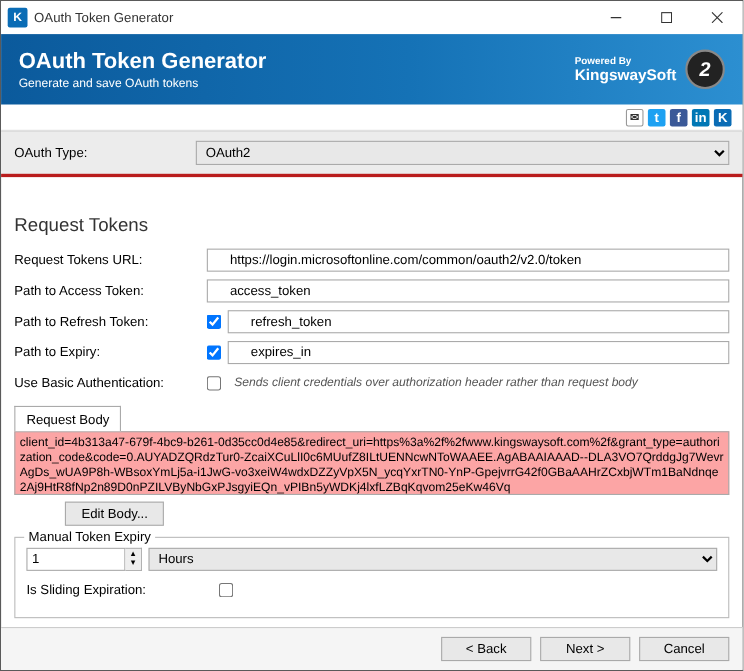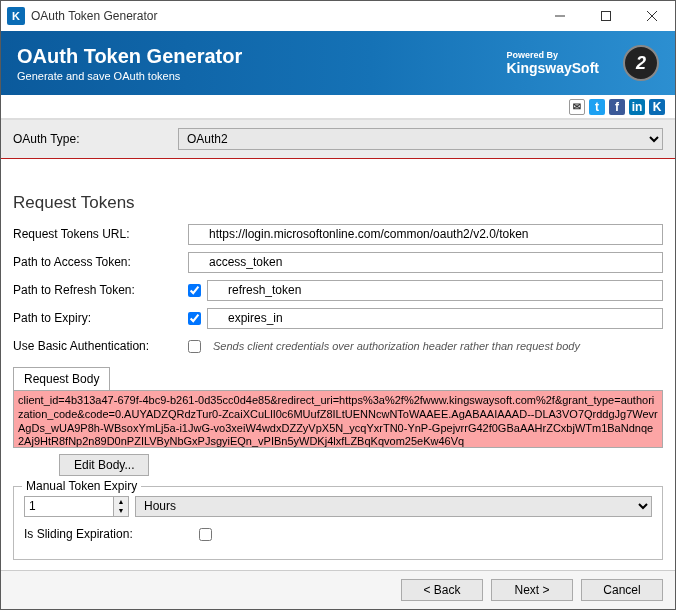--- a/index.html
+++ b/index.html
@@ -72,21 +72,21 @@
   font-size: 20px;
   font-weight: 600;
 }
 .banner-subtitle {
   font-size: 11px;
   margin-top: 2px;
 }
 .banner-right {
   display: flex;
   align-items: center;
-  gap: 24px;
+  gap: 8px;
 }
 .kw-logo {
   font-size: 14px;
   font-weight: bold;
   color: #fff;
 }
 .kw-logo .ks-small { font-size: 9px; display:block; line-height:1; }
 .badge {
   width: 36px;
   height: 36px;
@@ -126,21 +126,21 @@
 .si-tw { background:#1DA1F2; color:#fff; }
 .si-fb { background:#3b5998; color:#fff; }
 .si-in { background:#0077b5; color:#fff; }
 .si-k  { background:#0a6cb5; color:#fff; }
 .oauth-type-row {
   display: flex;
   align-items: center;
   padding: 8px 12px;
   background: #ececec;
   border-top: 1px solid #ddd;
-  border-bottom: 1px solid #b91c1c;
+  border-bottom: 3px solid #b91c1c;
 }
 .oauth-type-label {
   width: 165px;
 }
 .oauth-type-select {
   flex: 1;
   height: 22px;
   border: 1px solid #aaa;
   background: #e8e8e8;
   padding: 0 4px;

